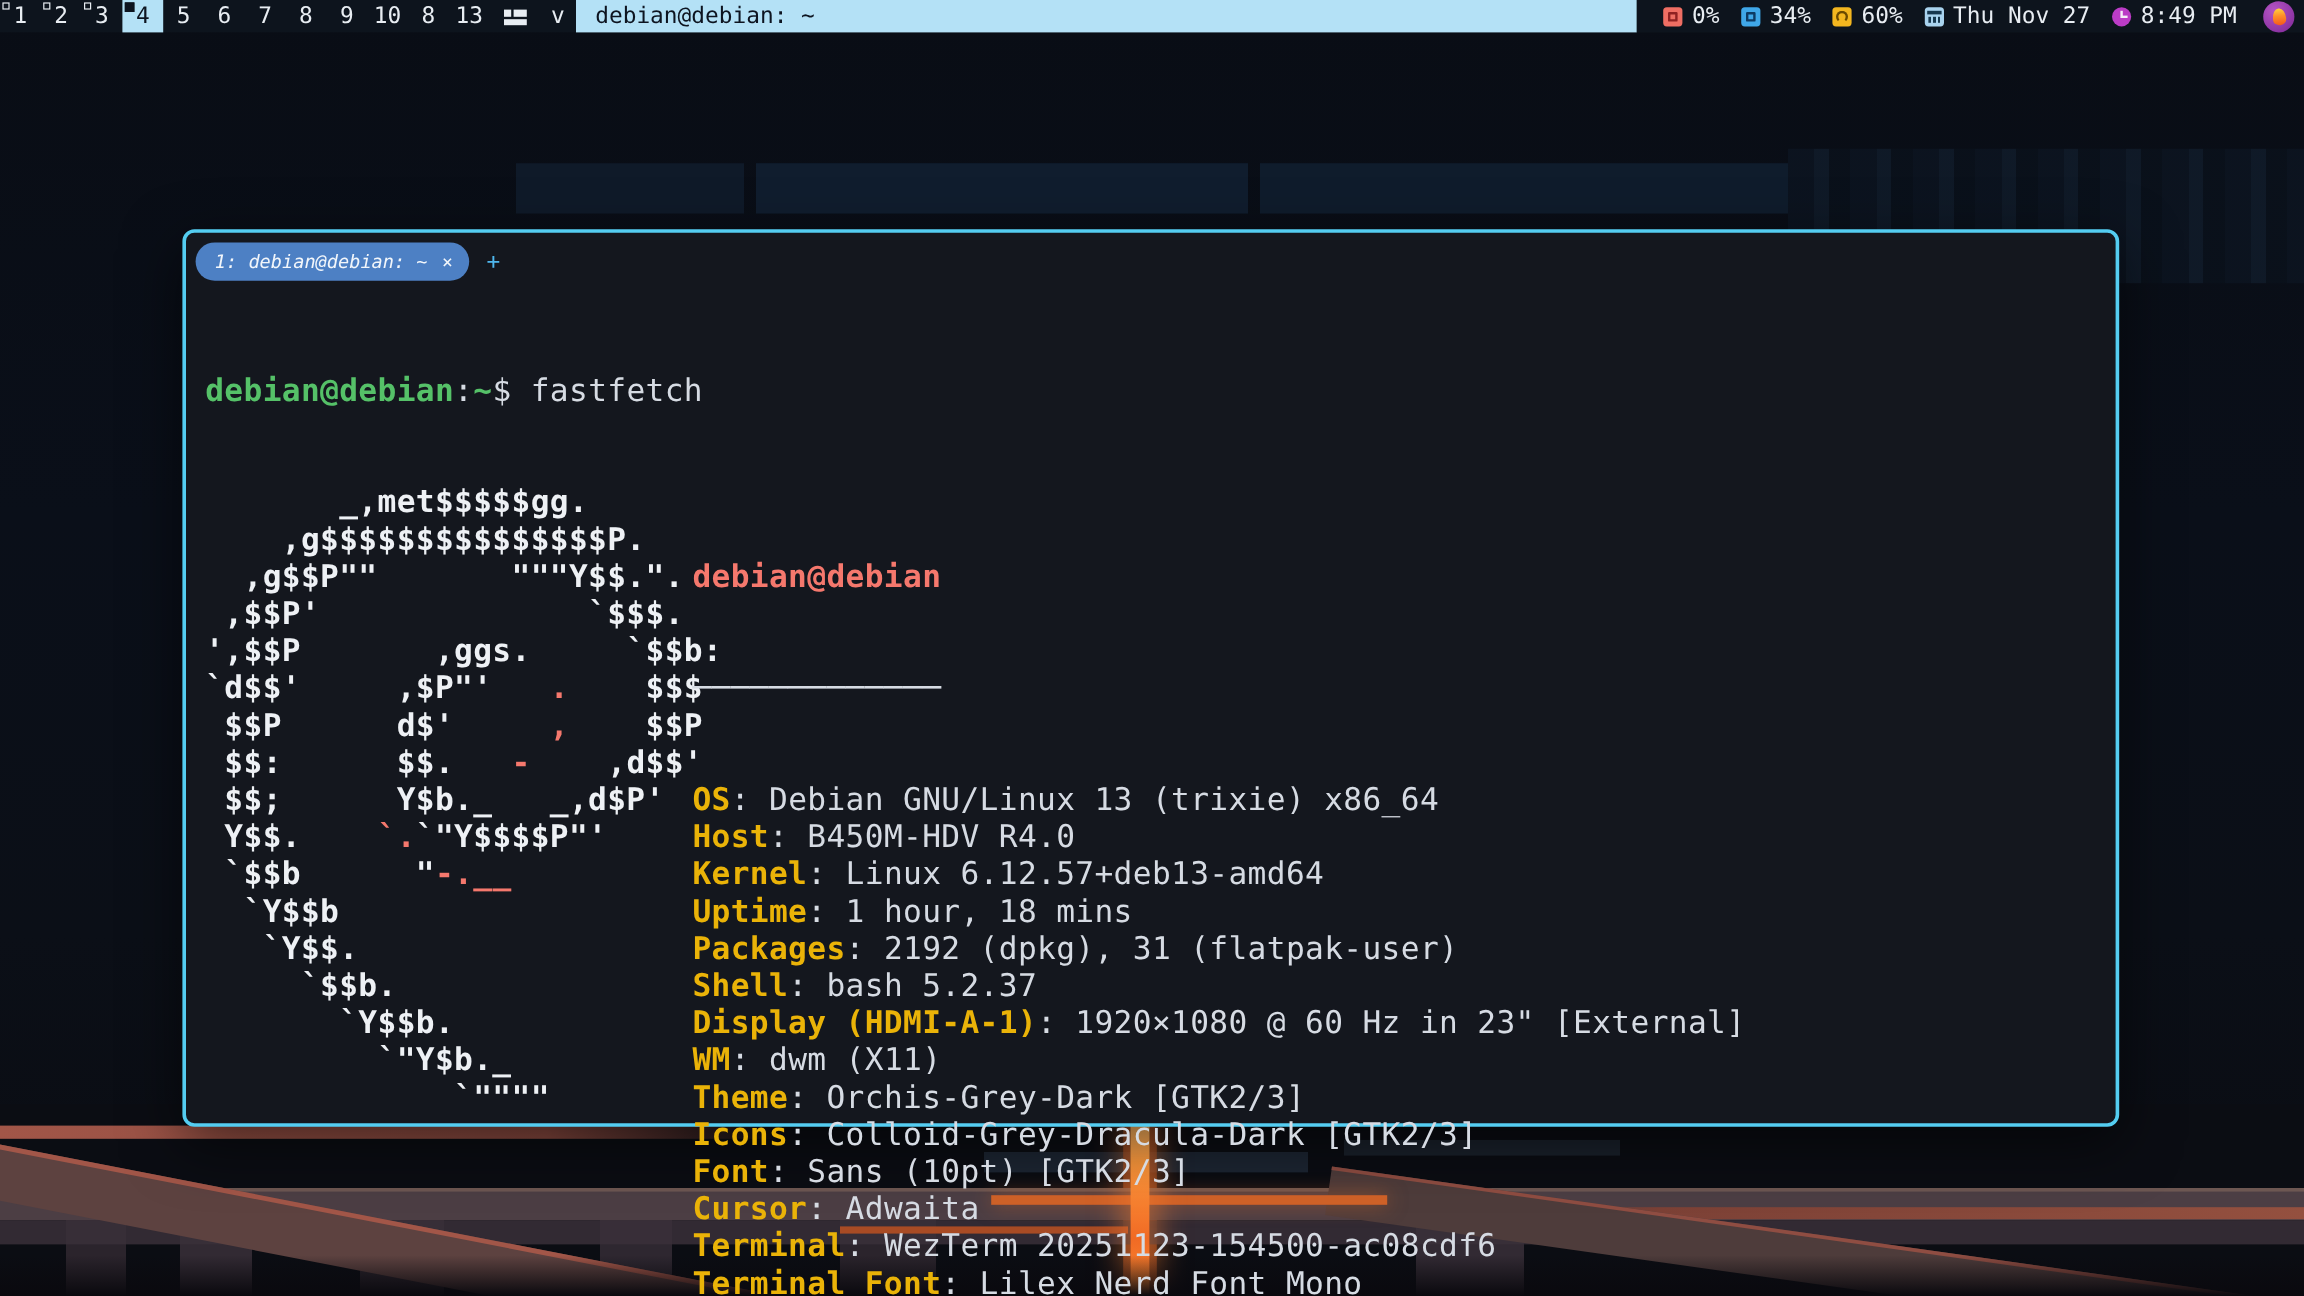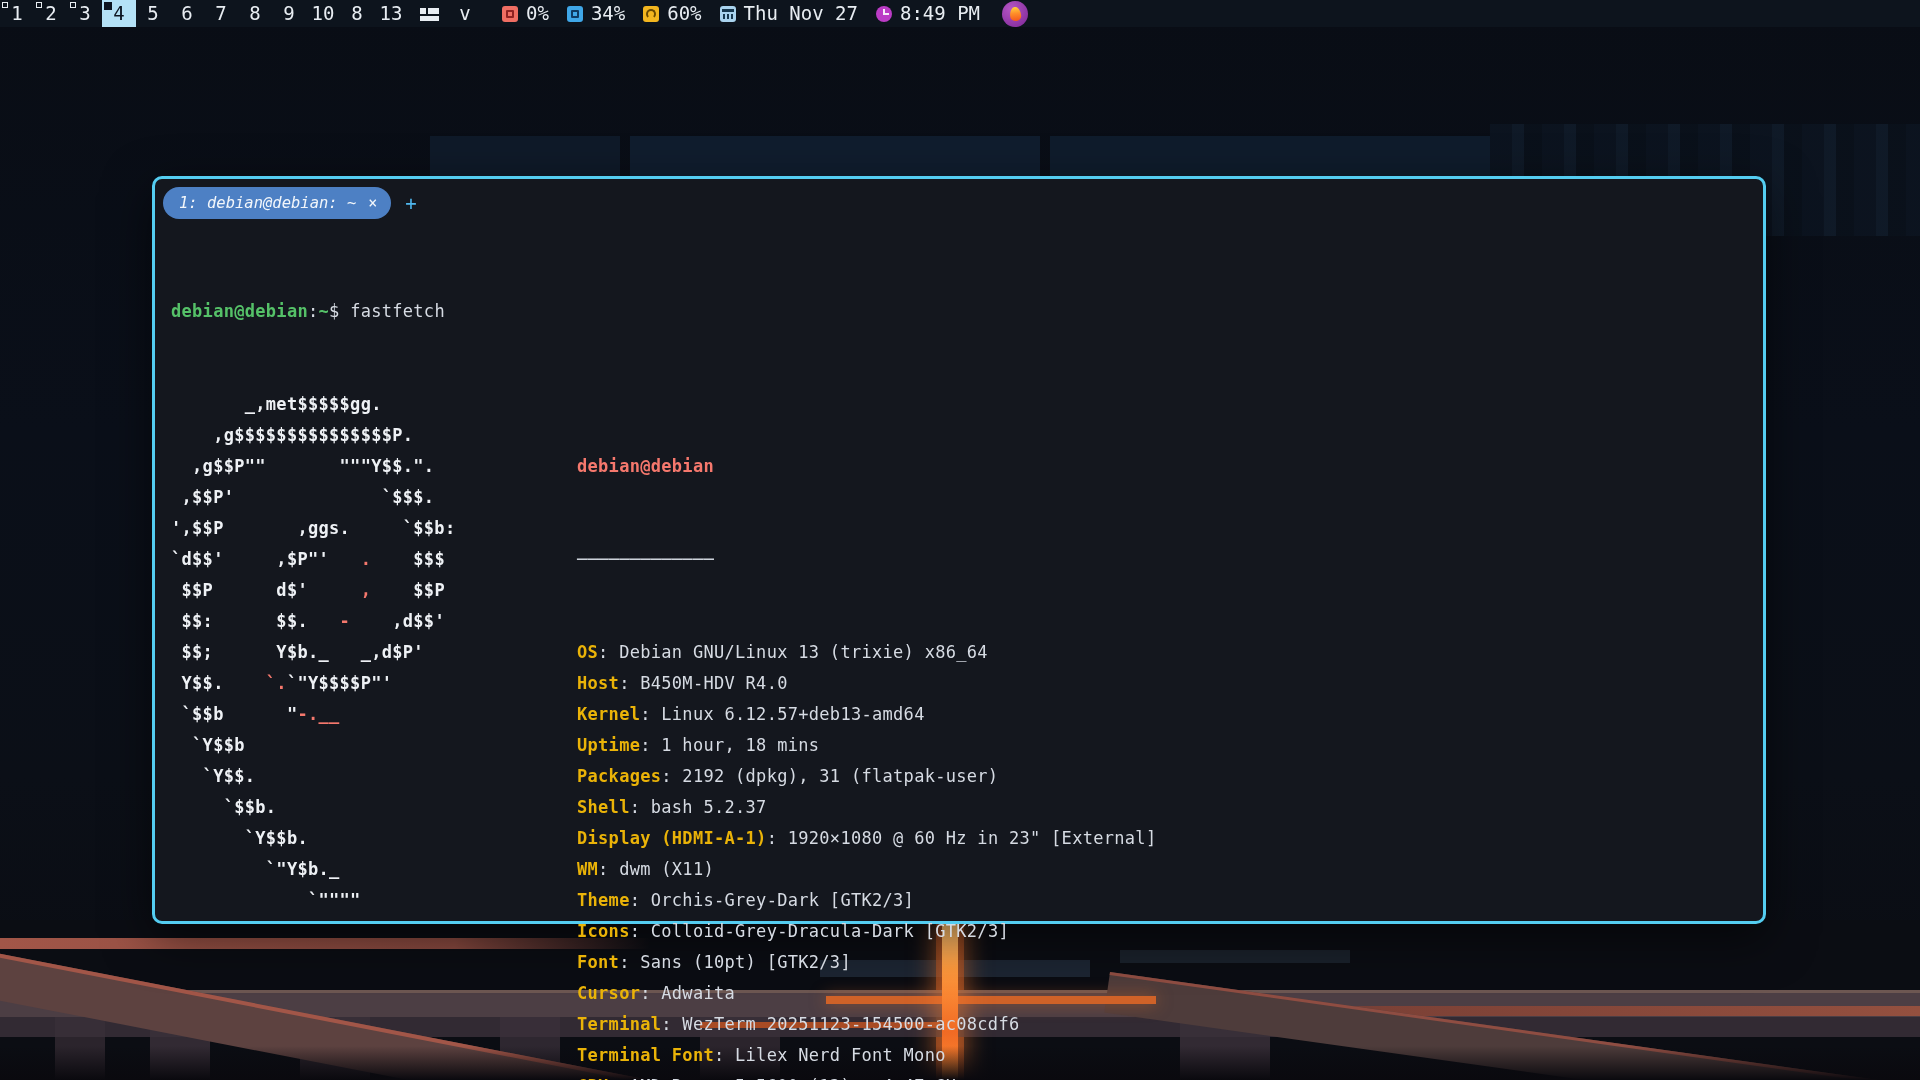--- a/index.html
+++ b/index.html
@@ -74,29 +74,29 @@
     background:repeating-linear-gradient(90deg,#17384f 0 2px,transparent 2px 4px);}
   .icon-clock{background:#bb3cc6;border-radius:50%;}
   .icon-clock::before{content:"";position:absolute;left:7px;top:3px;width:2px;height:6px;background:#f6ecf8;}
   .icon-clock::after{content:"";position:absolute;left:8px;top:7px;width:5px;height:2px;background:#f6ecf8;}
   .tray{width:26px;height:26px;border-radius:50%;margin-left:4px;align-self:center;
     background:radial-gradient(circle at 35% 30%,#b455c4,#7d2696);display:flex;align-items:center;justify-content:center;}
   .flame{width:11px;height:14px;transform:rotate(-6deg);
     background:linear-gradient(180deg,#ffd23d 0%,#ff8f2a 45%,#f4581d 100%);
     border-radius:50% 50% 46% 54% / 62% 66% 38% 34%;}
   
-  #terminal{position:absolute;left:152px;top:176px;width:1614px;height:748px;box-sizing:border-box;z-index:5;
+  #terminal{position:absolute;left:152px;top:191px;width:1614px;height:748px;box-sizing:border-box;z-index:5;
     background:#14171e;border:3px solid #54cdf1;border-radius:10px;box-shadow:0 14px 48px rgba(0,0,0,.55);}
   #tabbar{display:flex;align-items:center;padding:7px 0 0 8px;height:41px;box-sizing:border-box;}
   .tab{display:inline-flex;align-items:center;gap:12px;background:#4d80c4;color:#f2f6fb;
     font-style:italic;font-size:15.5px;padding:7px 14px 7px 16px;border-radius:16px;}
   .tab-close{font-style:normal;font-size:15px;cursor:default;}
   .newtab{color:#4fb7ee;font-size:19px;margin-left:14px;}
   #content{position:absolute;left:16px;top:55px;right:8px;bottom:4px;
-    font-size:17px;line-height:31px;letter-spacing:.3px;color:#d6dbe3;white-space:pre;}
+    font-size:26px;line-height:31px;letter-spacing:.3px;color:#d6dbe3;white-space:pre;}
   .p-user{color:#55c168;font-weight:bold;}
   .p-path{color:#55c168;font-weight:bold;}
   .fetch{display:flex;}
   #ascii{margin:0;font:inherit;font-weight:bold;color:#eef1f5;width:406px;white-space:pre;}
   .c-red{color:#f5786d;}
   .f-title{color:#f5786d;font-weight:bold;}
   .f-sep{color:#d6dbe3;}
   .f-line .f-label{color:#eab308;font-weight:bold;}
 </style>
 </head>
@@ -173,20 +173,21 @@
     </div>
   <div class="tag">
       <span>13</span>
     </div>
   <div class="layoutbox">
     <span class="lb lb1"></span>
     <span class="lb lb2"></span>
     <span class="lb lb3"></span>
   </div>
   <div class="vsym">v</div>
+  <div id="win-title">debian@debian: ~</div>
   <div id="status">
     <div class="sitem">
       <span class="icon icon-cpu"></span>
       <span>0%</span>
     </div>
     <div class="sitem">
       <span class="icon icon-mem"></span>
       <span>34%</span>
     </div>
     <div class="sitem">

